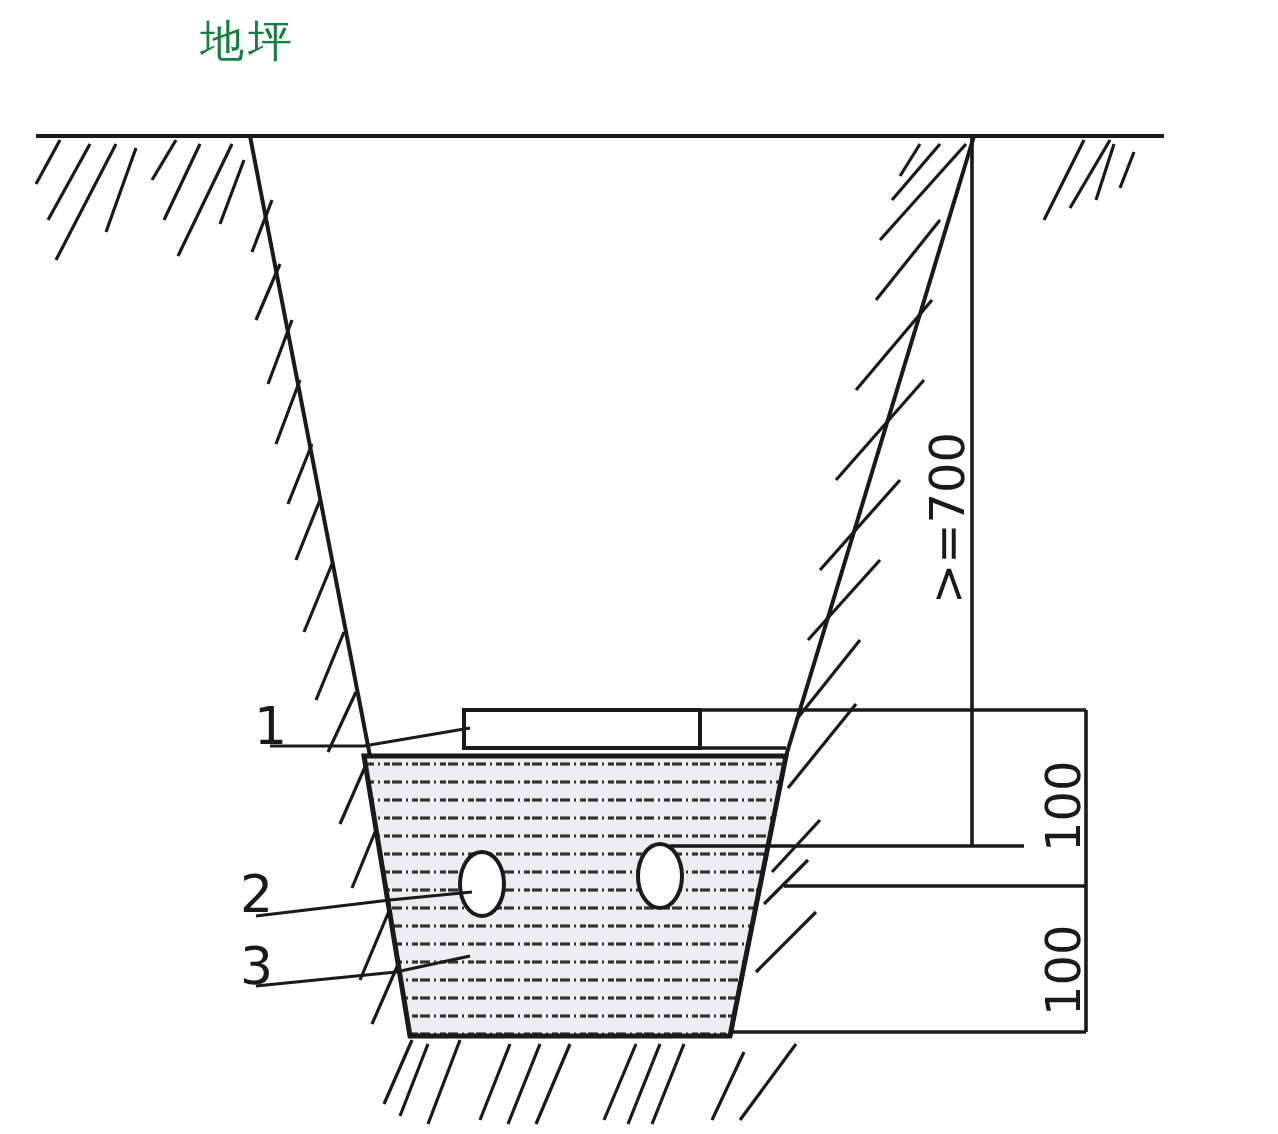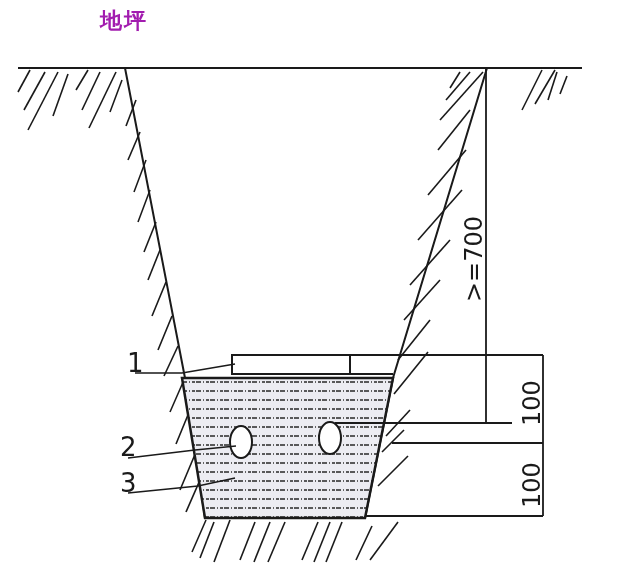--- a/index.html
+++ b/index.html
@@ -1,18 +1,18 @@
 <!DOCTYPE html>
 <html><head>
 <meta charset="utf-8">
 <style>
   html,body{margin:0;padding:0;background:#ffffff;}
   body{width:639px;height:567px;position:relative;overflow:hidden;font-family:"DejaVu Sans",sans-serif;}
   #diagram{position:absolute;left:0;top:0;}
-  .label{position:absolute;color:#a21caf;font-weight:bold;}
+  .label{position:absolute;color:#15803d;}
   #ground-label{left:100px;top:6px;font-family:"DejaVu Serif",serif;font-size:22px;letter-spacing:2px;}
 </style>
 </head>
 <body>
 
 <div class="label" id="ground-label">地坪</div>
 
 <svg id="diagram" width="639" height="567" viewBox="0 0 639 567" xmlns="http://www.w3.org/2000/svg">
   <defs>
     <pattern id="sand" width="14" height="9" patternUnits="userSpaceOnUse">

